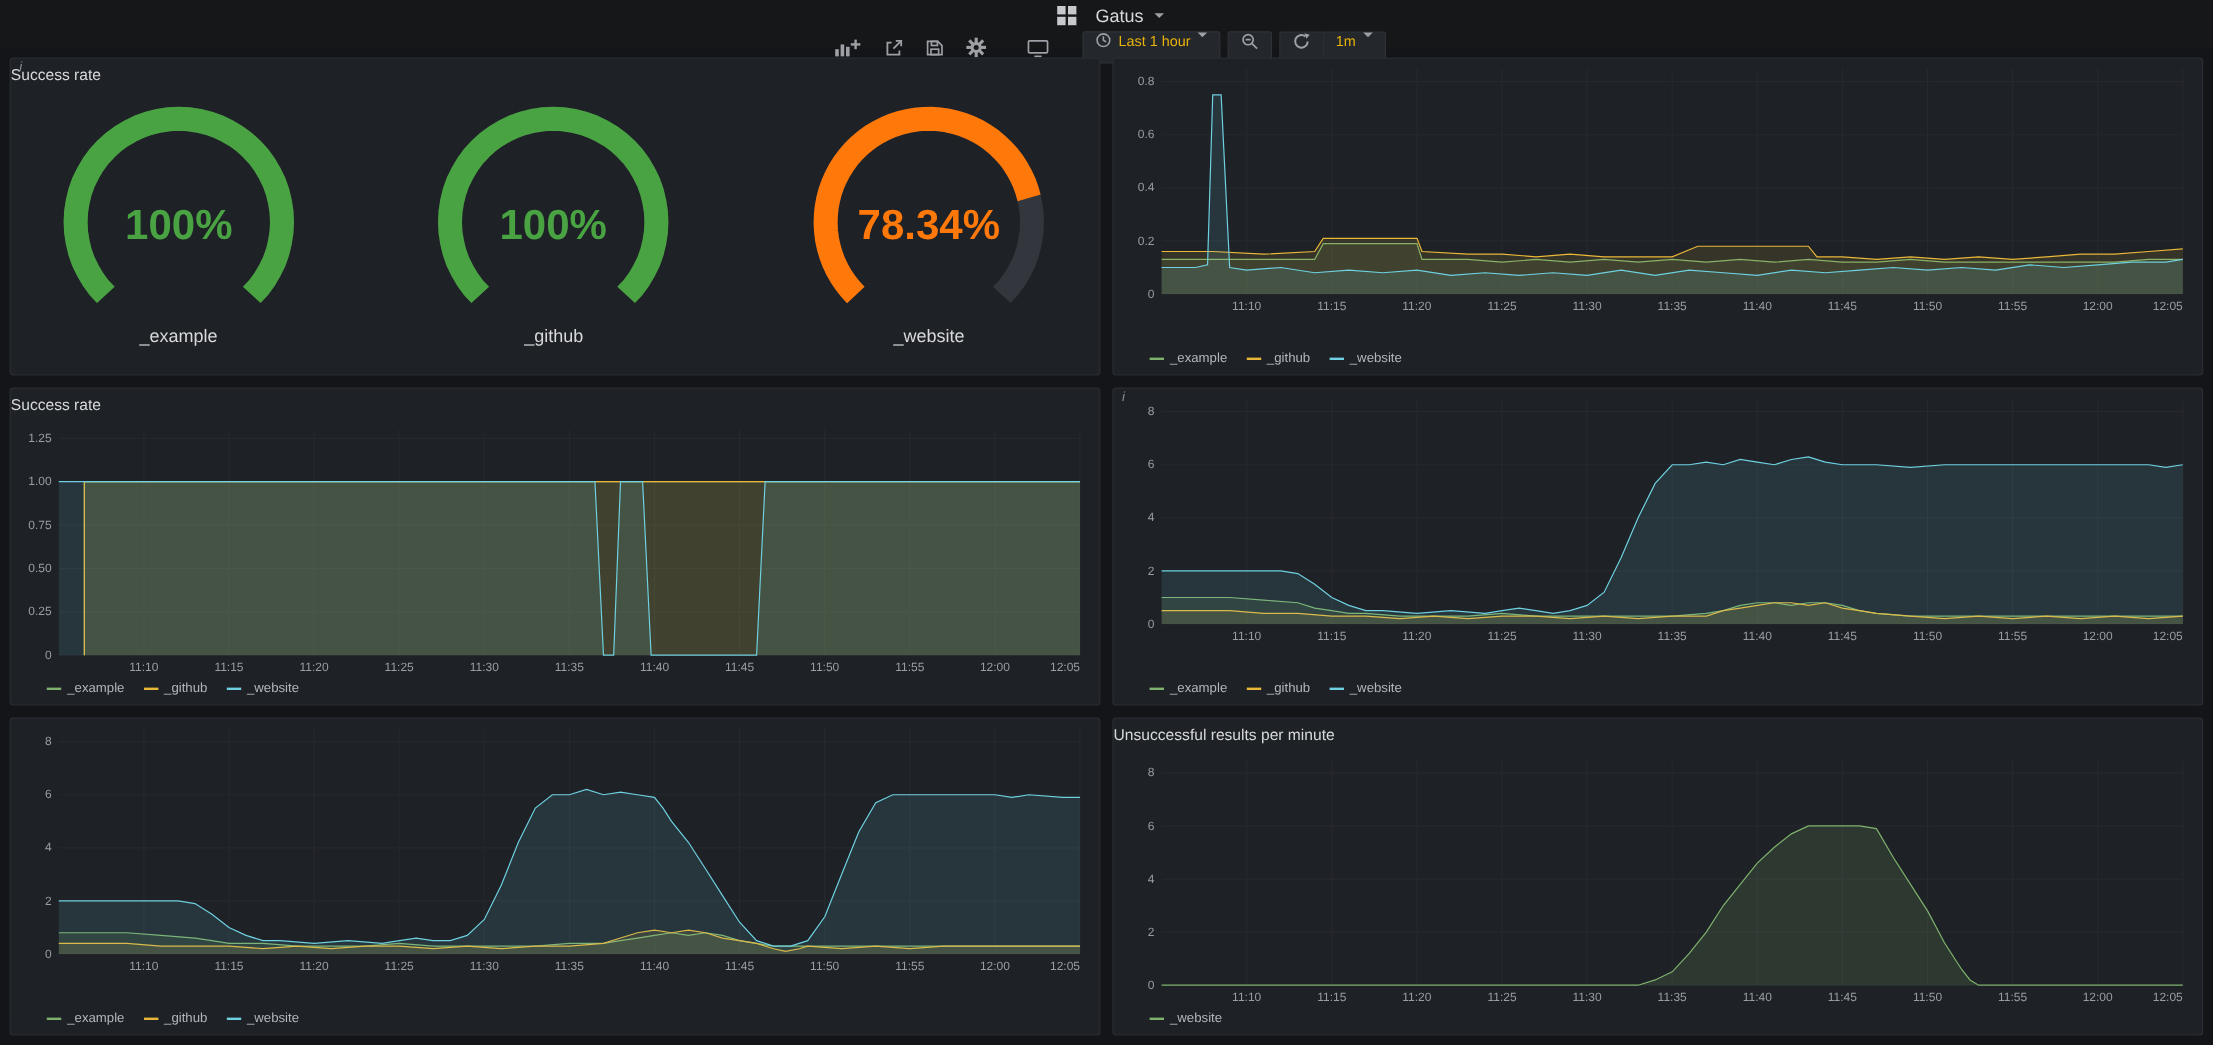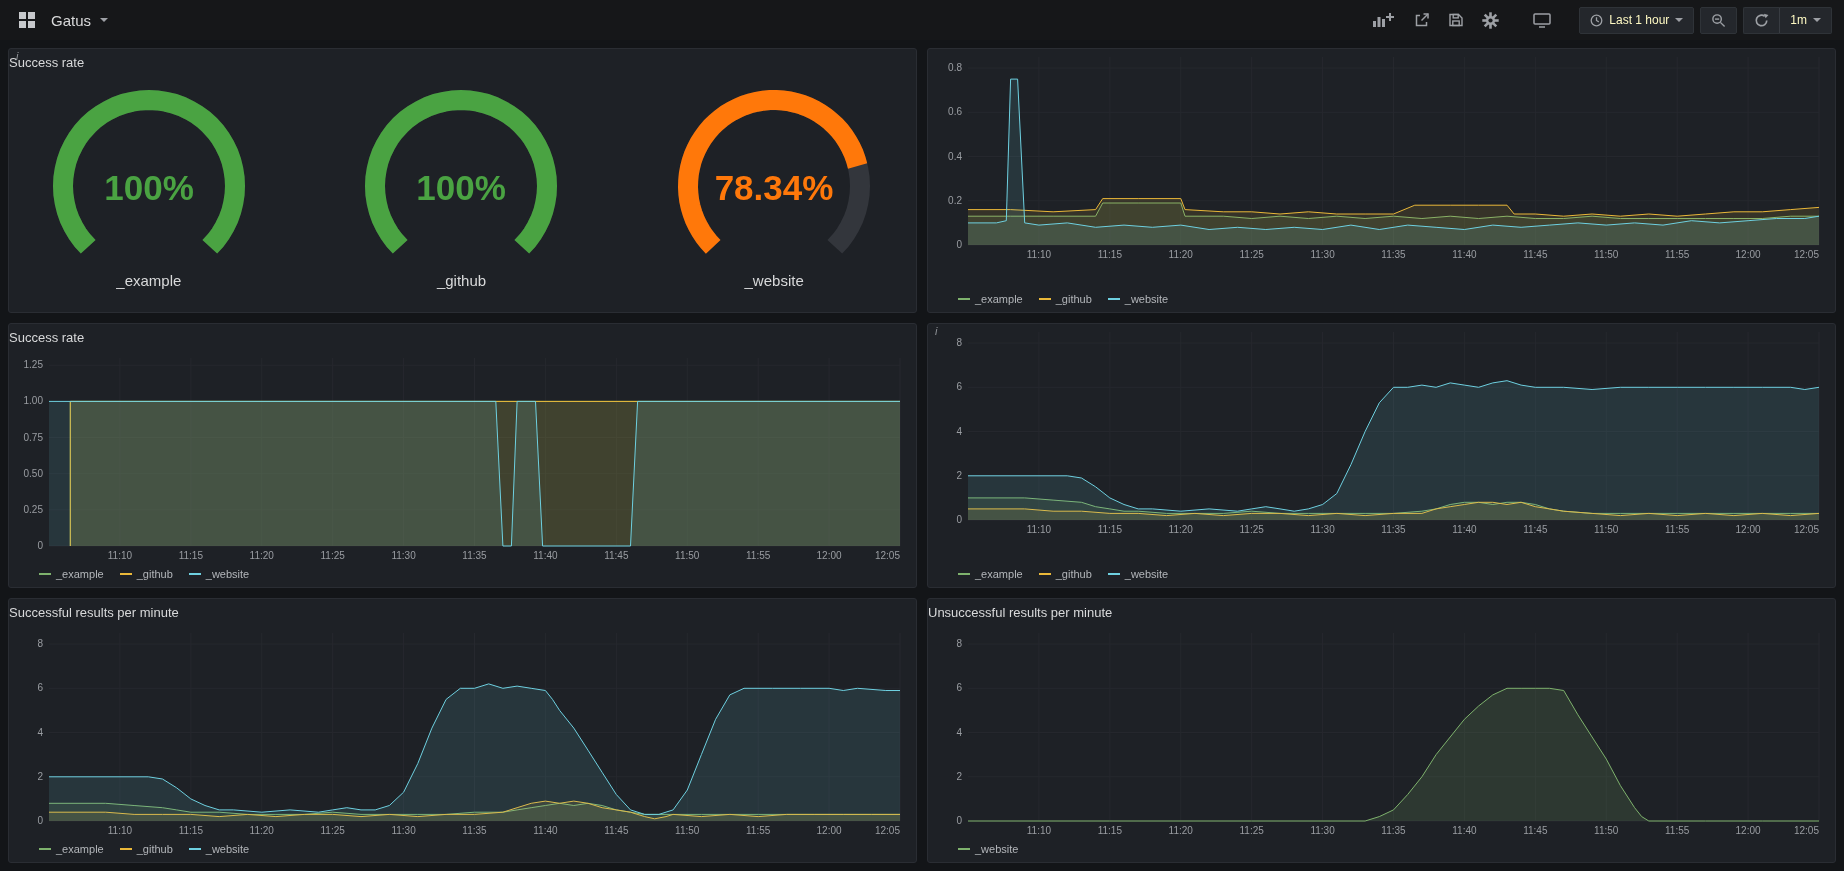--- a/index.html
+++ b/index.html
@@ -1,31 +1,31 @@
 <!DOCTYPE html>
 <html><head>
 <meta charset="utf-8">
 <style>
   * { margin:0; padding:0; box-sizing:border-box; }
   html,body { width:1844px; height:871px; background:#131518; overflow:hidden;
               font-family:"Liberation Sans", sans-serif; color:#d8d9da; }
 
   
   .navbar { height:40px; background:#161719; display:flex; align-items:center;
-            justify-content:space-between; padding:0 12px; }
+            justify-content:space-between; padding:0 12px;flex-direction:column; }
   .nav-left { display:flex; align-items:center; gap:9px; }
   .dash-title { font-size:15px; font-weight:500; color:#d8d9da; cursor:pointer; }
   .caret { width:0; height:0; border-left:4px solid transparent; border-right:4px solid transparent;
            border-top:4px solid #9da0a5; display:inline-block; }
   .nav-right { display:flex; align-items:center; gap:6px; }
   .icon-btn { background:transparent; border:none; padding:4px 6px; cursor:pointer;
               display:flex; align-items:center; }
-  .nav-btn { display:flex; align-items:center; gap:6px; background:#24272c;
+  .nav-btn { display:flex; align-items:flex-start; gap:6px; background:#24272c;
              border:1px solid #2f3338; border-radius:2px; height:27px; padding:0 10px;
-             color:#fef9c3; font-size:12px; cursor:pointer; }
+             color:#eab308; font-size:12px; cursor:pointer; }
   .btn-group { display:flex; }
   .btn-group .nav-btn:first-child { border-right:none; border-radius:2px 0 0 2px; }
   .btn-group .nav-btn:last-child { border-radius:0 2px 2px 0; border-left:1px solid #383c42; }
   .nav-gap { width:10px; }
 
   
   .dash { height:831px; padding:8px; display:grid; grid-template-columns:1fr 1fr;
           grid-template-rows:repeat(3, 1fr); gap:10px; }
   .panel { background:#1e2126; border:1px solid #2a2d33; border-radius:3px;
            position:relative; display:flex; flex-direction:column; overflow:hidden; }
@@ -353,23 +353,20 @@
           </span>
           <span class="legend-item">
             <span class="legend-swatch" style="background: rgb(110, 208, 224);"></span>
             <span class="legend-name">_website</span>
           </span>
         </div>
     </div>
   </section>
 
   <section class="panel">
-    <header class="panel-header">
-      <h2 class="panel-title">Successful results per minute</h2>
-    </header>
     <div class="panel-body">
       <div class="chart"><svg width="893" height="214">
             <line x1="34" x2="885" y1="196" y2="196" stroke="#26282e" stroke-width="1"></line>
             <text x="28" y="199" fill="#9a9da2" font-size="10" text-anchor="end">0</text>
             <line x1="34" x2="885" y1="151.76470588235293" y2="151.76470588235293" stroke="#26282e" stroke-width="1"></line>
             <text x="28" y="154.76470588235293" fill="#9a9da2" font-size="10" text-anchor="end">2</text>
             <line x1="34" x2="885" y1="107.52941176470588" y2="107.52941176470588" stroke="#26282e" stroke-width="1"></line>
             <text x="28" y="110.52941176470588" fill="#9a9da2" font-size="10" text-anchor="end">4</text>
             <line x1="34" x2="885" y1="63.29411764705881" y2="63.29411764705881" stroke="#26282e" stroke-width="1"></line>
             <text x="28" y="66.29411764705881" fill="#9a9da2" font-size="10" text-anchor="end">6</text>

